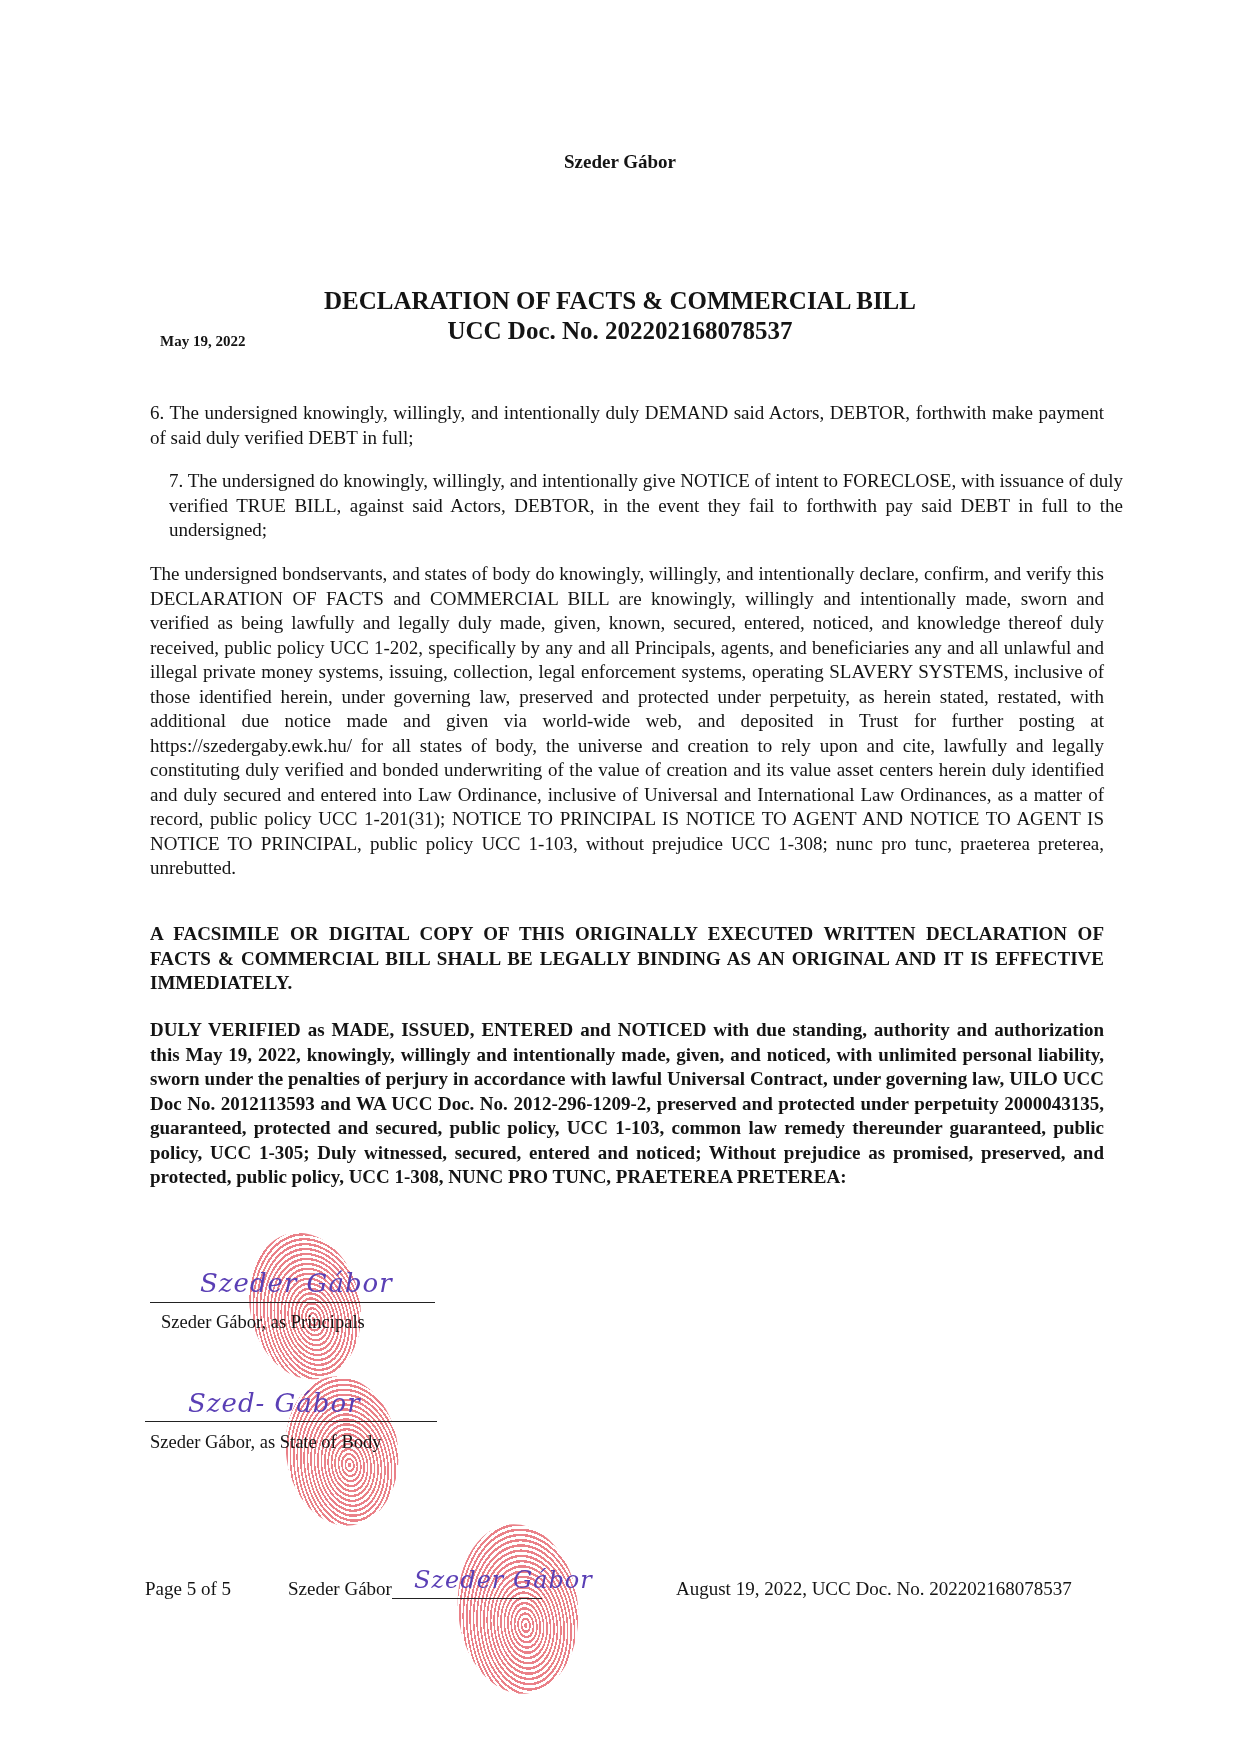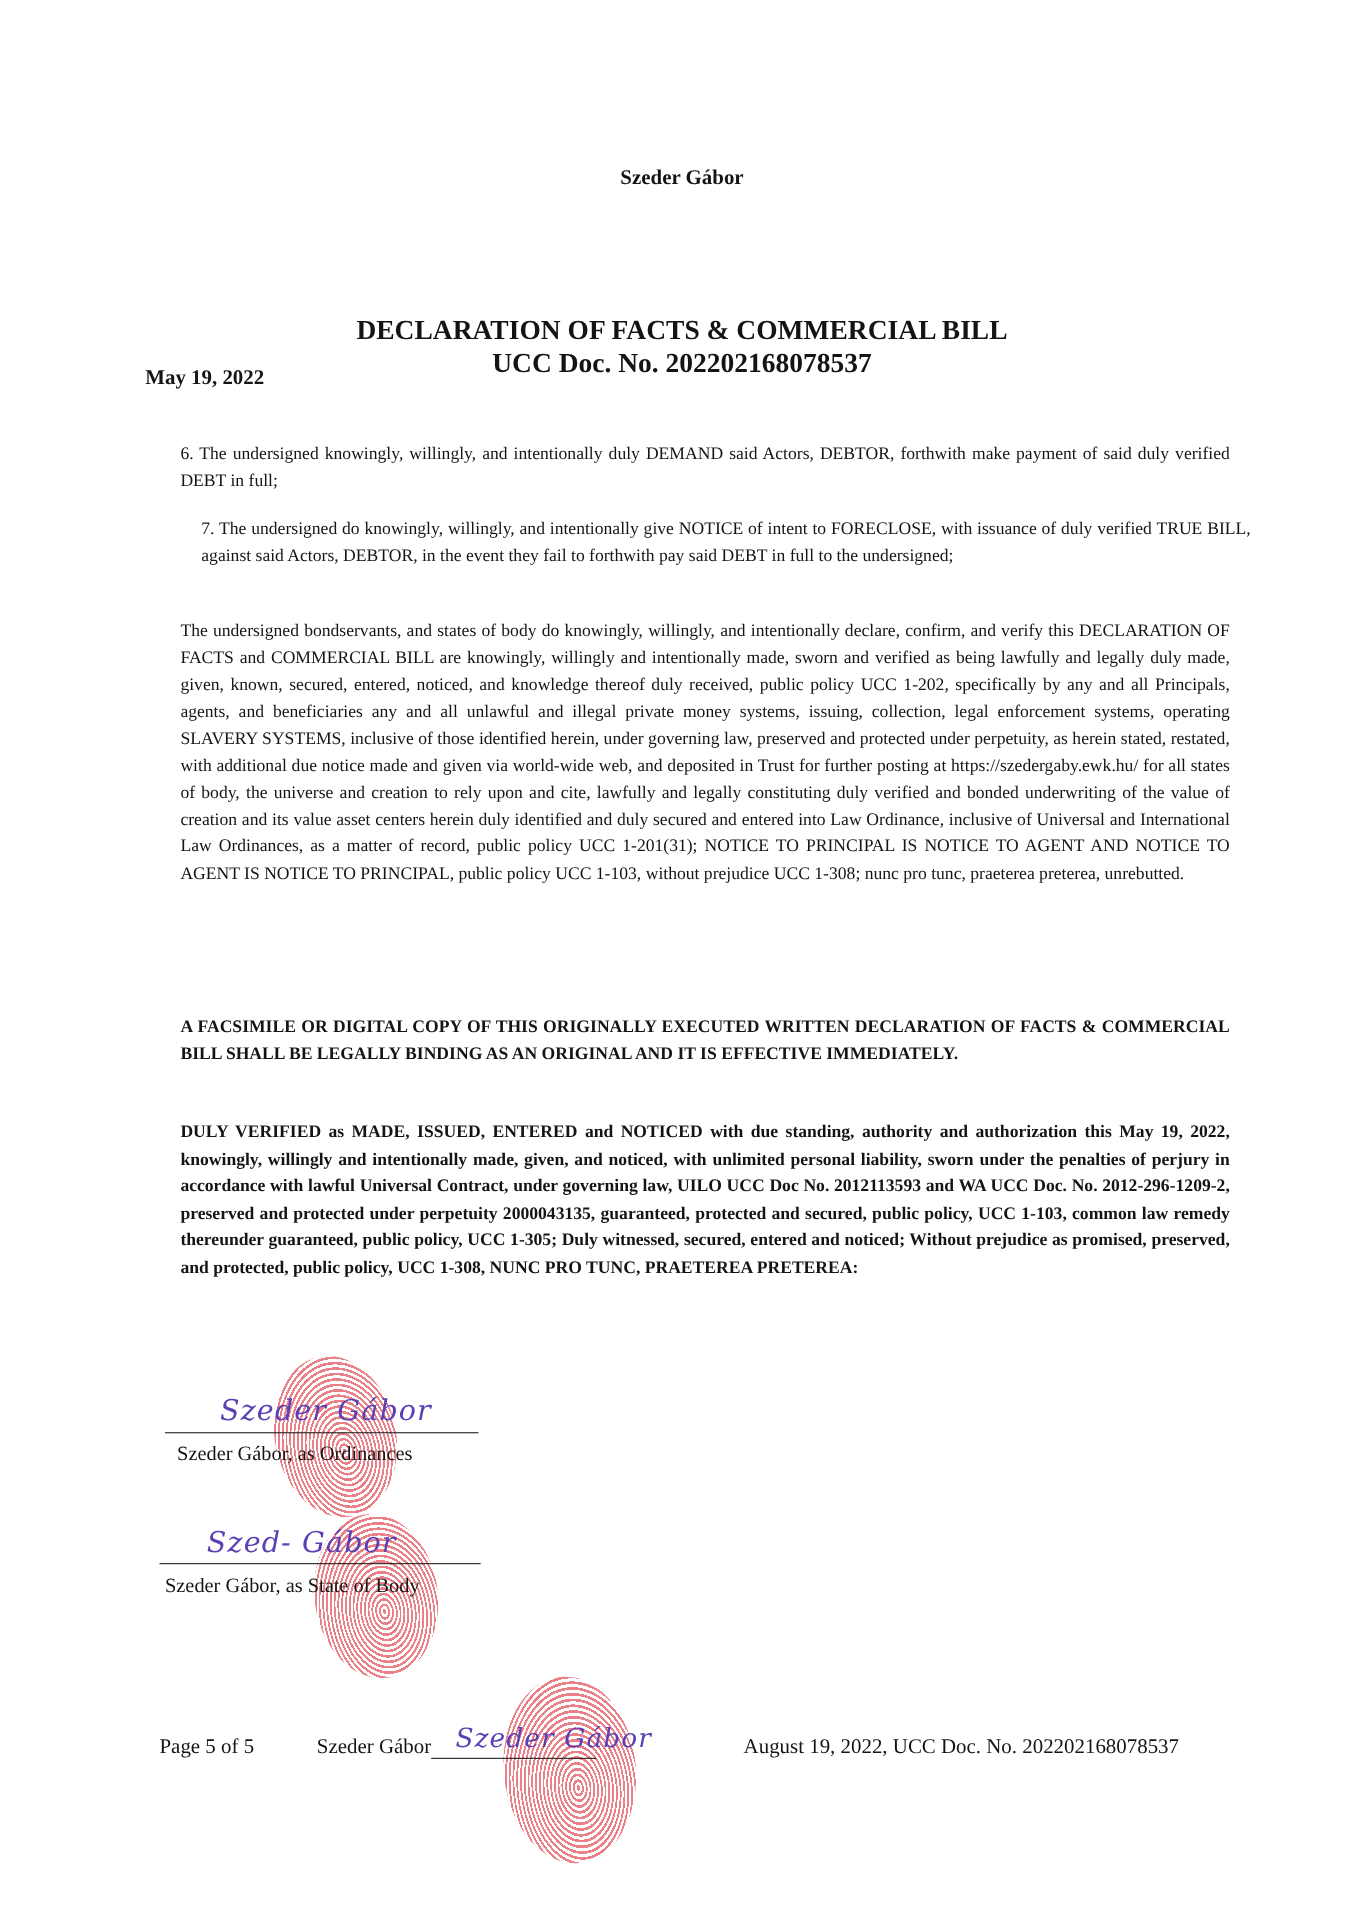--- a/index.html
+++ b/index.html
@@ -3,22 +3,22 @@
 <meta charset="utf-8">
 <style>
   html, body { margin: 0; padding: 0; background: #ffffff; }
   body { width: 1240px; height: 1754px; position: relative; overflow: hidden;
          font-family: "Liberation Serif", "DejaVu Serif", serif; color: #141414; }
   .page { position: absolute; inset: 0; }
   .header { position: absolute; left: 0; width: 1240px; top: 150px; text-align: center;
             font-weight: bold; font-size: 19px; line-height: 24px; }
   .title { position: absolute; left: 0; width: 1240px; top: 245px; text-align: center;
            font-weight: bold; font-size: 25px; line-height: 30px; margin-top: 41px; }
-  .date { position: absolute; left: 132px; top: 333px; font-weight: bold; font-size: 19px; }
-  .body { position: absolute; left: 164px; width: 954px; font-size: 16px; line-height: 24.5px;
+  .date { position: absolute; left: 160px; top: 333px; font-weight: bold; font-size: 15px; }
+  .body { position: absolute; left: 150px; width: 954px; font-size: 19px; line-height: 24.5px;
           text-align: justify; }
   .body p { margin: 0; }
   .p6 { top: 401px; }
   .p7 { top: 469px; margin-left: 19px; }
   .p8 { top: 562px; }
   .pfax { top: 922px; font-weight: bold; }
   .pduly { top: 1018px; font-weight: bold; }
   .sig { position: absolute; font-size: 18.5px; }
   .sig-line { position: absolute; height: 0; border-top: 1.3px solid #222; }
   .sig-label { position: absolute; white-space: nowrap; }
@@ -58,21 +58,21 @@
   <div class="body pfax">
     <p>A FACSIMILE OR DIGITAL COPY OF THIS ORIGINALLY EXECUTED WRITTEN DECLARATION OF FACTS &amp; COMMERCIAL BILL SHALL BE LEGALLY BINDING AS AN ORIGINAL AND IT IS EFFECTIVE IMMEDIATELY.</p>
   </div>
   <div class="body pduly">
     <p>DULY VERIFIED as MADE, ISSUED, ENTERED and NOTICED with due standing, authority and authorization this May 19, 2022, knowingly, willingly and intentionally made, given, and noticed, with unlimited personal liability, sworn under the penalties of perjury in accordance with lawful Universal Contract, under governing law, UILO UCC Doc No. 2012113593 and WA UCC Doc. No. 2012-296-1209-2, preserved and protected under perpetuity 2000043135, guaranteed, protected and secured, public policy, UCC 1-103, common law remedy thereunder guaranteed, public policy, UCC 1-305; Duly witnessed, secured, entered and noticed; Without prejudice as promised, preserved, and protected, public policy, UCC 1-308, NUNC PRO TUNC, PRAETEREA PRETEREA:</p>
   </div>
 
   <div class="print" style="left:250px; top:1232px; width:110px; height:148px; transform:rotate(-12deg);"></div>
   <div class="scribble" style="left:200px; top:1268px;">Szeder Gábor</div>
   <div class="sig-line" style="left:150px; top:1302px; width:285px;"></div>
-  <div class="sig sig-label" style="left:161px; top:1312px;">Szeder Gábor, as Ordinances</div>
+  <div class="sig sig-label" style="left:161px; top:1312px;">Szeder Gábor, as Principals</div>
 
   <div class="print" style="left:286px; top:1376px; width:112px; height:150px; transform:rotate(-8deg);"></div>
   <div class="scribble" style="left:188px; top:1388px;">Szed- Gábor</div>
   <div class="sig-line" style="left:145px; top:1421px; width:292px;"></div>
   <div class="sig sig-label" style="left:150px; top:1432px;">Szeder Gábor, as State of Body</div>
 
   <div class="print" style="left:458px; top:1524px; width:120px; height:170px; transform:rotate(-6deg);"></div>
   <div class="footer" style="left:145px;">Page 5 of 5</div>
   <div class="footer" style="left:288px;">Szeder Gábor</div>
   <div class="sig-line" style="left:392px; top:1598px; width:150px;"></div>

